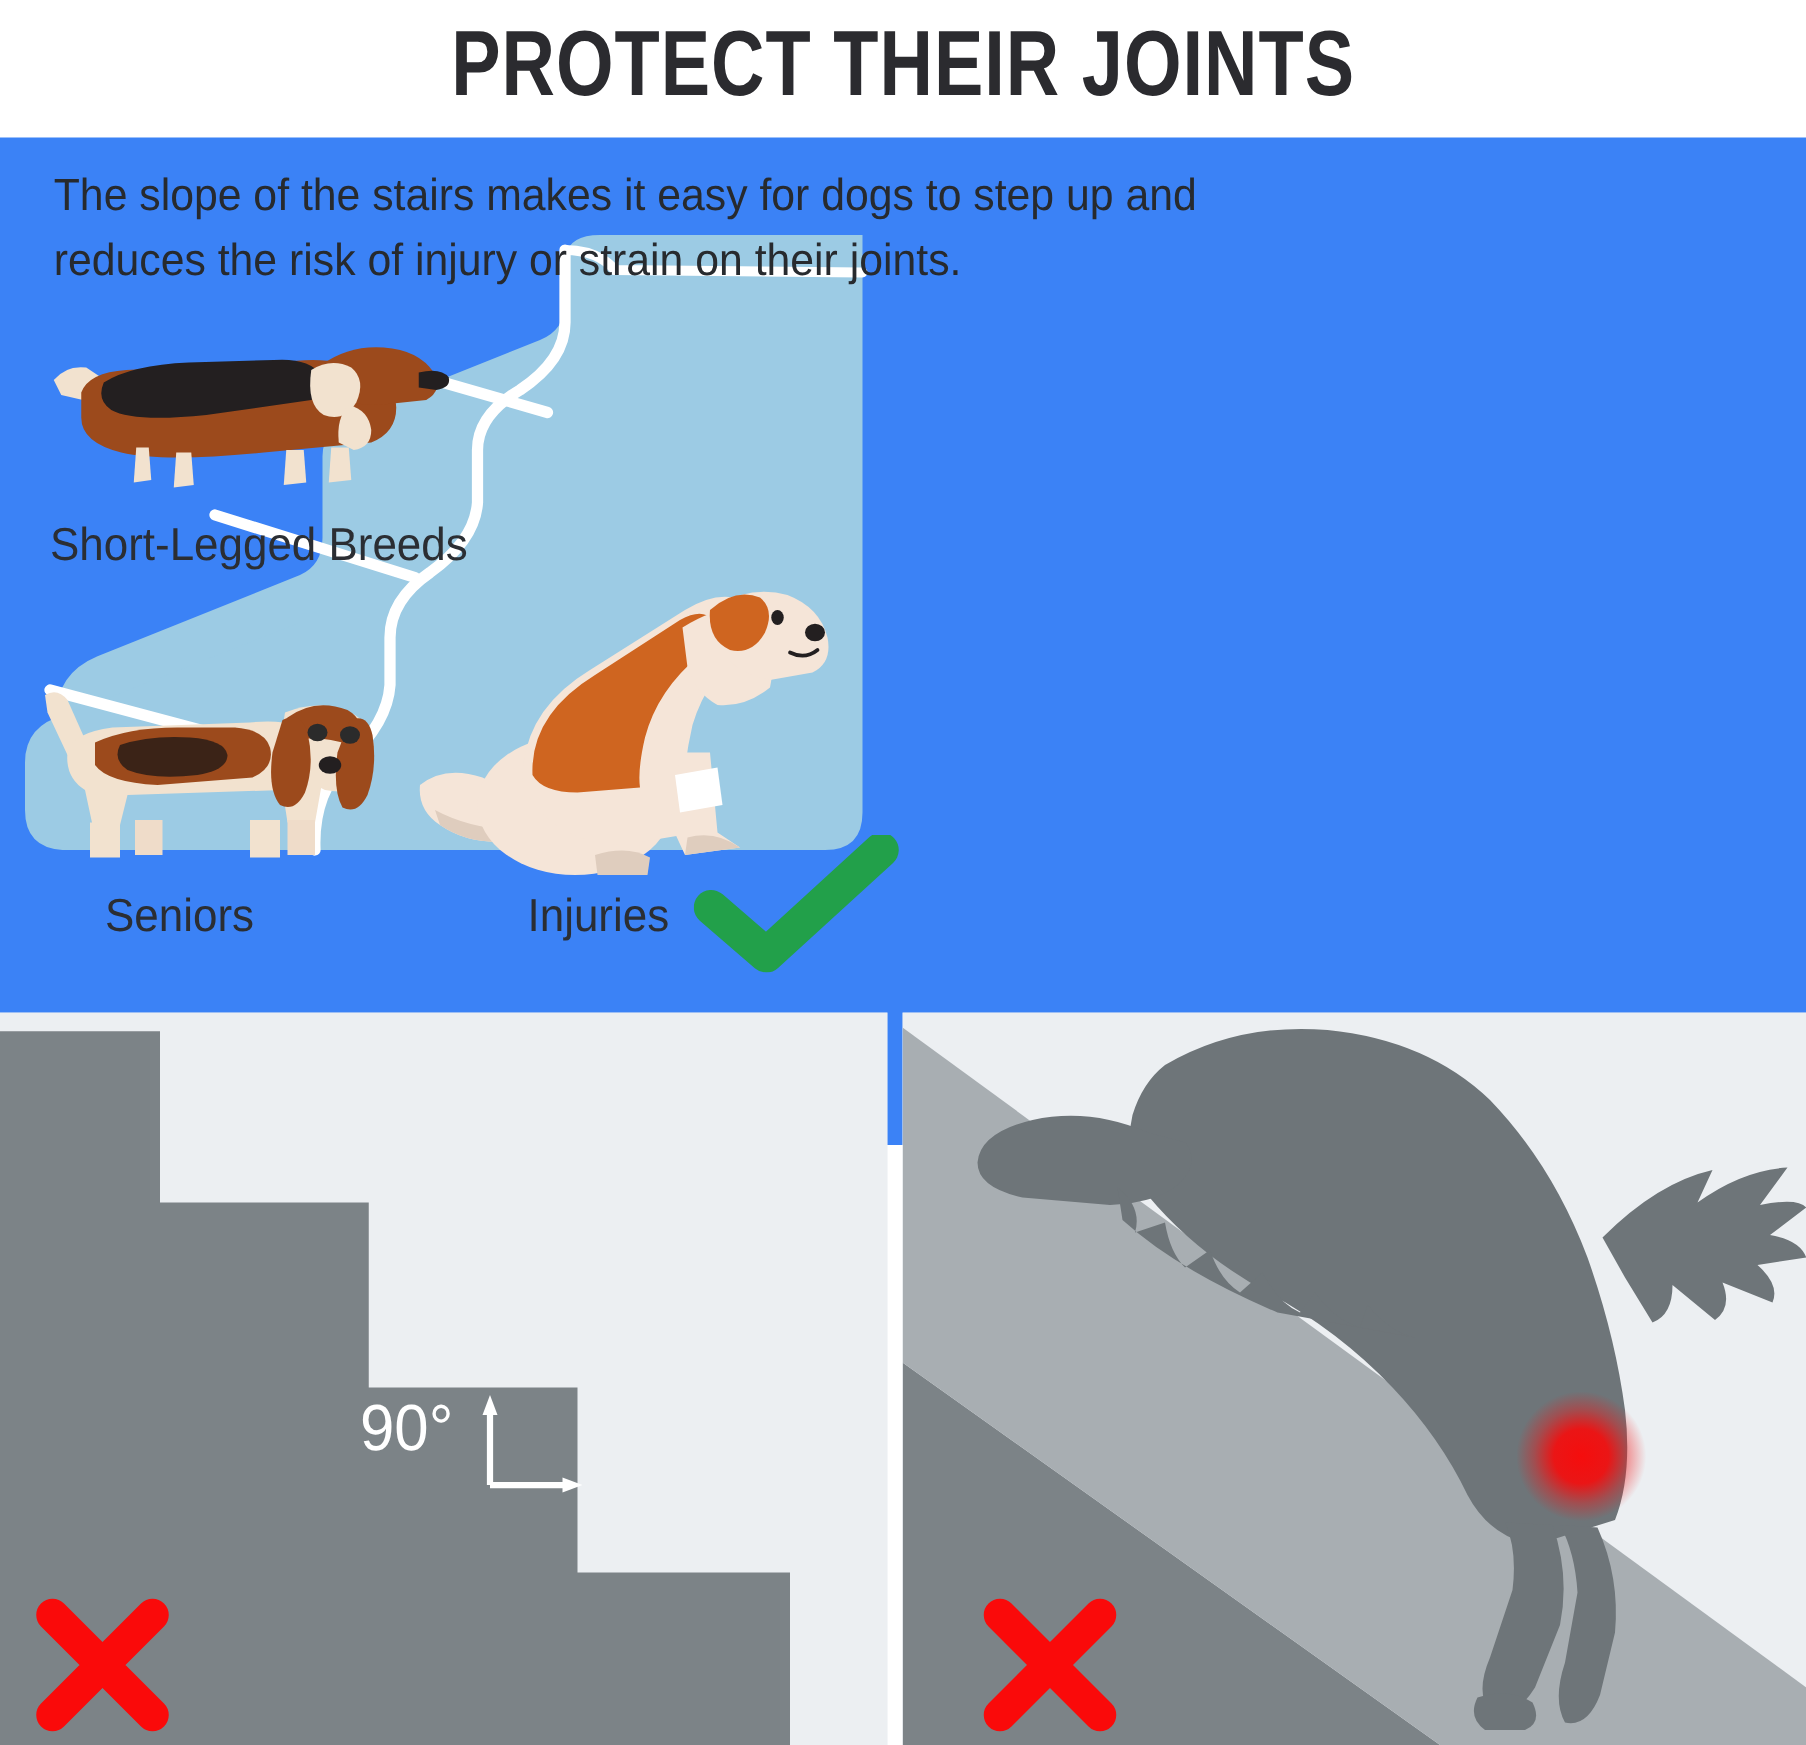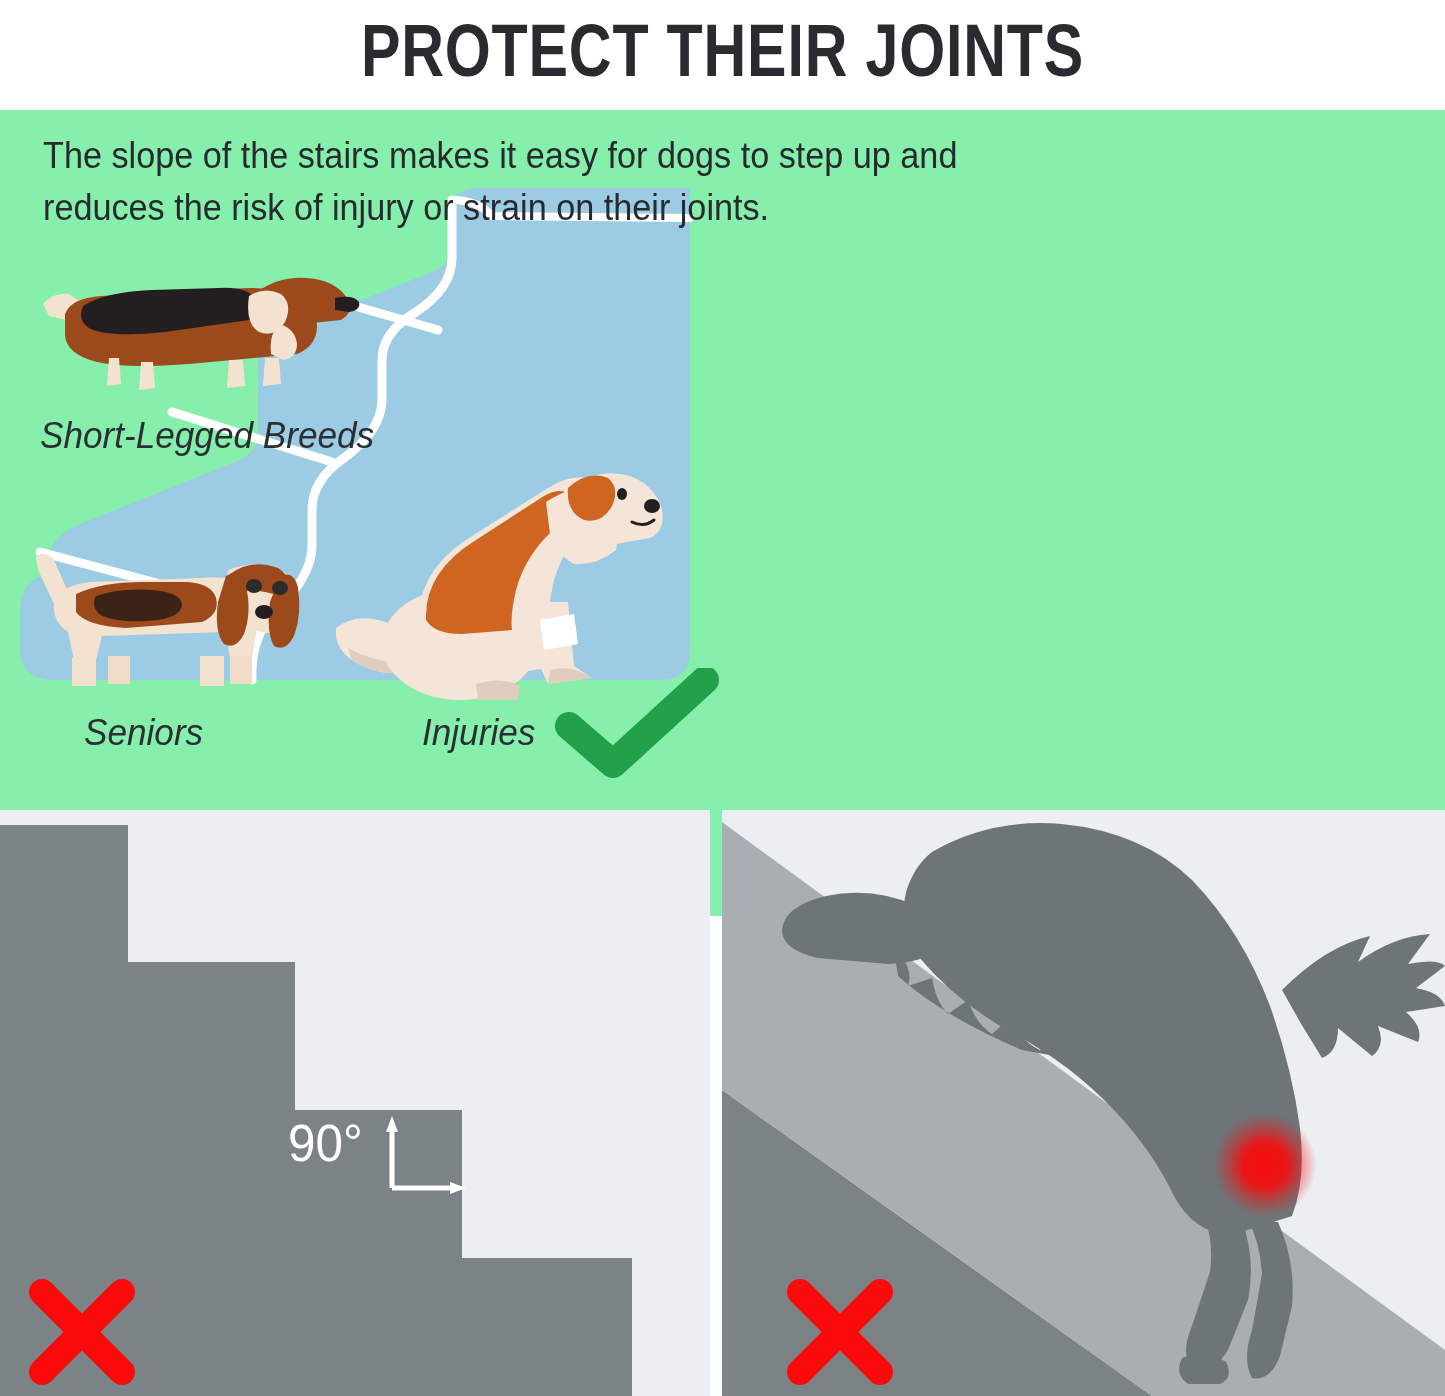--- a/index.html
+++ b/index.html
@@ -37,23 +37,22 @@
     white-space: nowrap;
   }
 
   
   .panel-top {
     position: absolute;
     left: 0;
     top: 110px;
     width: 1445px;
     height: 806px;
-    background: #86efac;
+    background: #3b82f6;
     overflow: hidden;
-    font-style: italic;
   }
   .lead-text {
     position: absolute;
     left: 43px;
     top: 130px;
     width: 1010px;
     font-size: 36px;
     line-height: 1.45;
     color: #272a2e;
     transform: scaleX(0.95);

